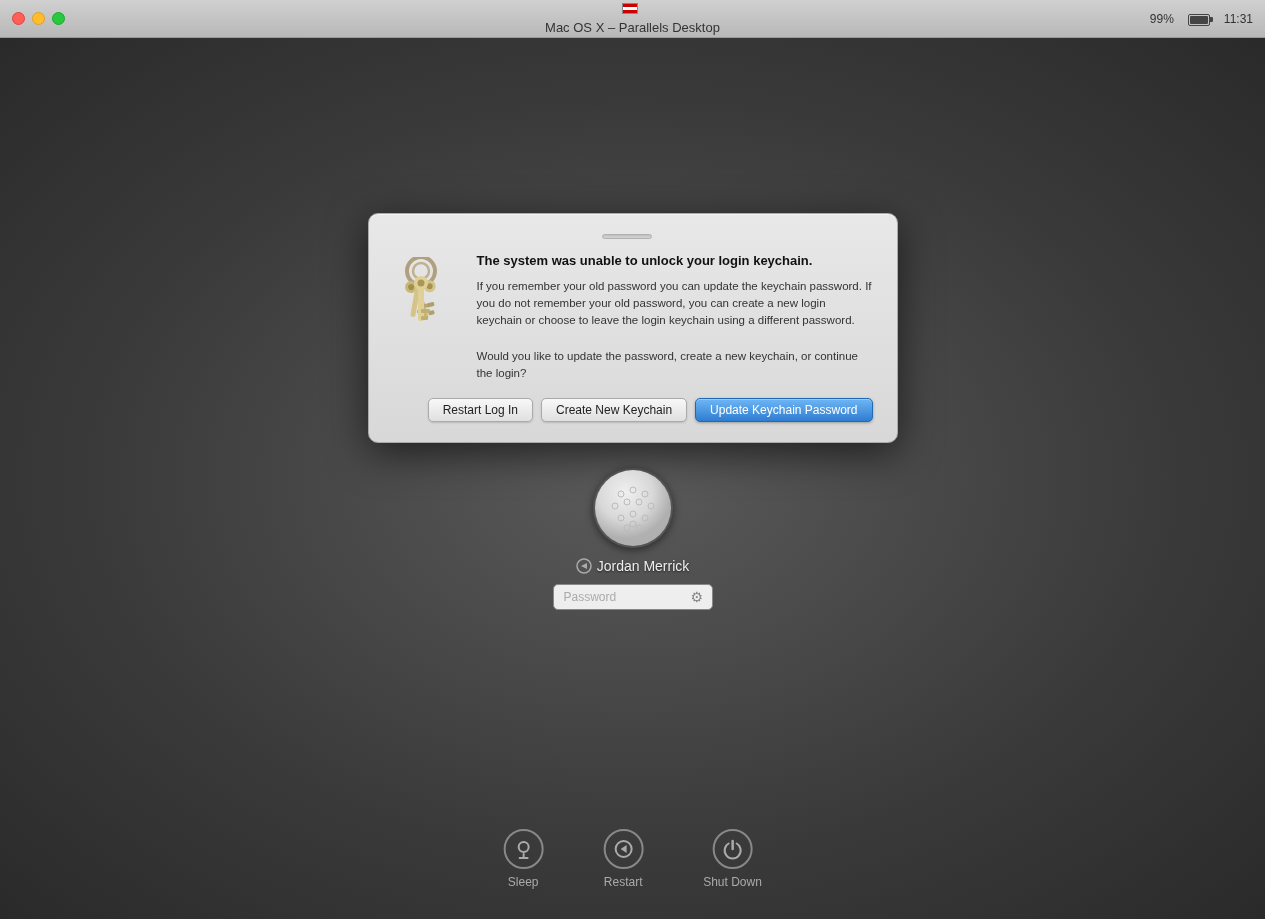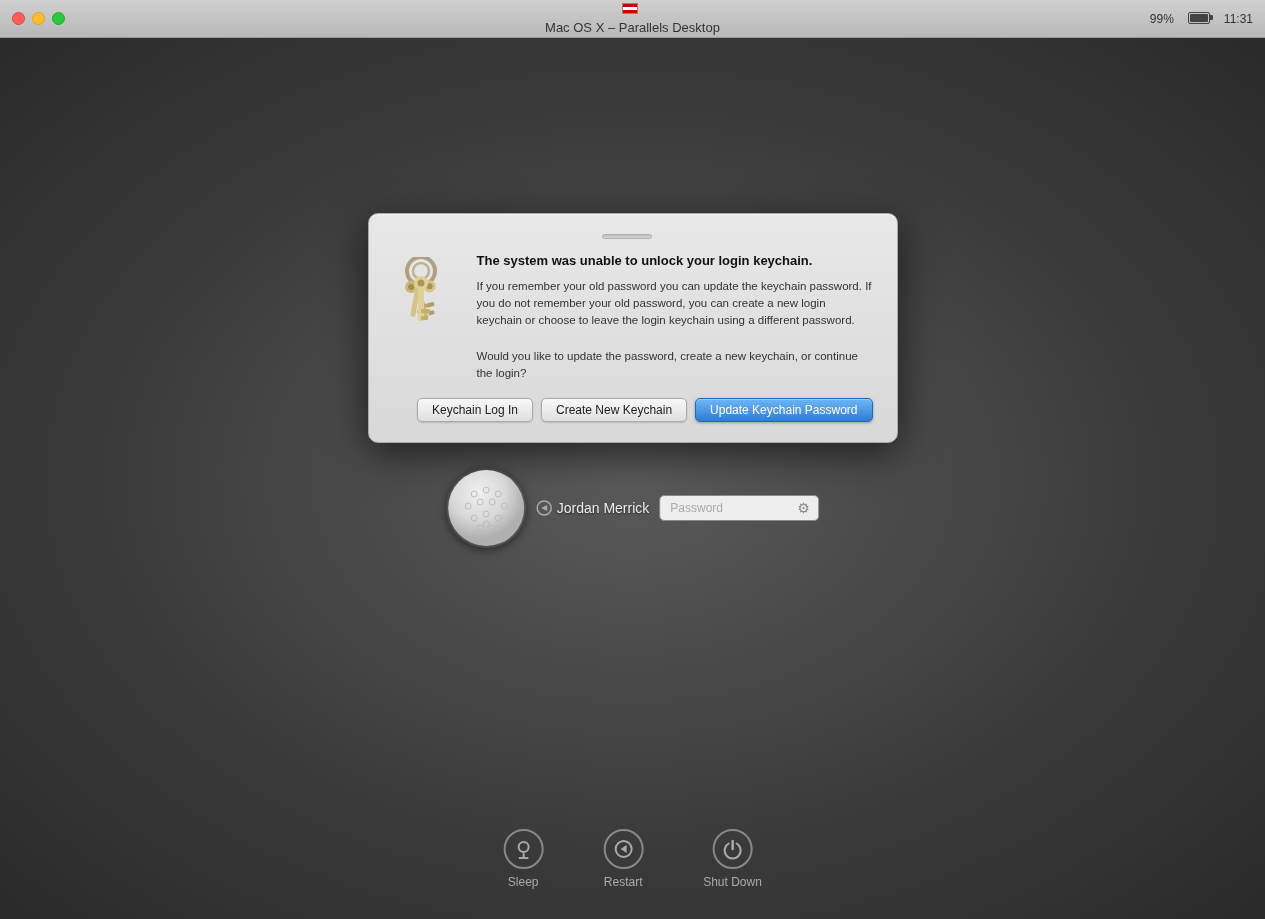--- a/index.html
+++ b/index.html
@@ -50,21 +50,21 @@
       display: flex;
       align-items: center;
       gap: 6px;
       flex-direction: column;
     }
 
     .title-bar-right {
       position: absolute;
       right: 12px;
       display: flex;
-      align-items: flex-start;
+      align-items: flex-end;
       gap: 14px;
       font-size: 12px;
       color: #333;
     }
 
     .battery-icon {
       width: 22px;
       height: 12px;
       border: 1.5px solid #444;
       border-radius: 2px;
@@ -185,21 +185,21 @@
       box-shadow: 0 1px 3px rgba(0,0,0,0.3), inset 0 1px 0 rgba(255,255,255,0.3);
     }
 
     
     .login-section {
       position: absolute;
       top: 430px;
       left: 50%;
       transform: translateX(-50%);
       display: flex;
-      flex-direction: row;
+      flex-direction: column;
       align-items: center;
       gap: 10px;
     }
 
     .avatar {
       width: 80px;
       height: 80px;
       border-radius: 50%;
       overflow: hidden;
       box-shadow: 0 2px 8px rgba(0,0,0,0.5);
@@ -344,21 +344,21 @@
 
       <div class="dialog-text">
         <div class="dialog-title">The system was unable to unlock your login keychain.</div>
         <div class="dialog-body">If you remember your old password you can update the keychain password. If you do not remember your old password, you can create a new login keychain or choose to leave the login keychain using a different password.</div>
         <br>
         <div class="dialog-body">Would you like to update the password, create a new keychain, or continue the login?</div>
       </div>
     </div>
 
     <div class="dialog-buttons">
-      <button class="btn btn-default">Keychain Log In</button>
+      <button class="btn btn-default">Restart Log In</button>
       <button class="btn btn-default">Create New Keychain</button>
       <button class="btn btn-primary">Update Keychain Password</button>
     </div>
   </div>
 
   <div class="login-section">
 
     <div class="avatar">
       <svg class="golf-ball" viewBox="0 0 80 80" xmlns="http://www.w3.org/2000/svg">
         <defs>

